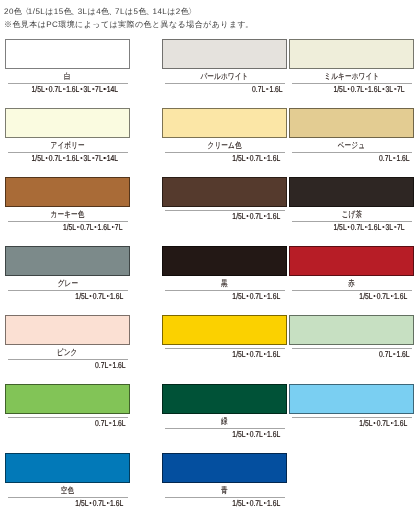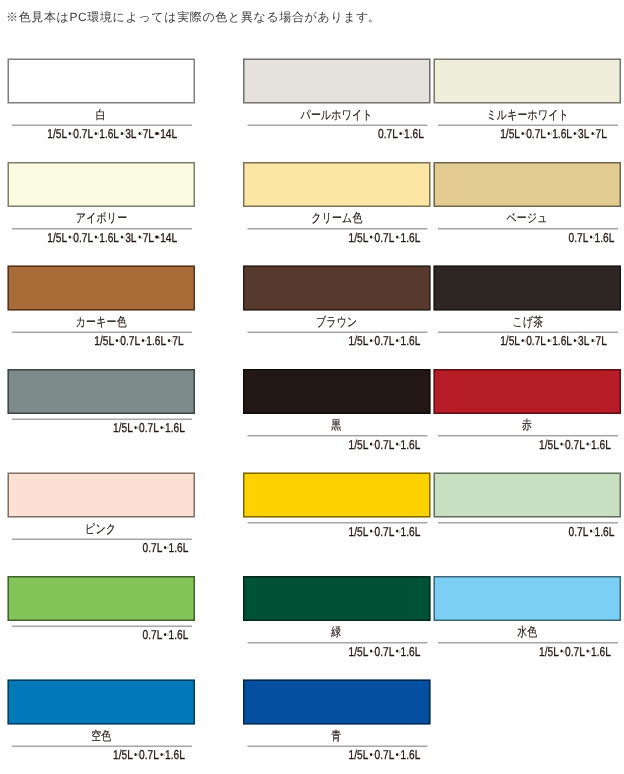--- a/index.html
+++ b/index.html
@@ -43,20 +43,21 @@
   .sizes > span { display: inline-block; font-size: 8.6px; transform: scaleX(0.79); color: #231815; -webkit-text-stroke: 0.2px #231815; }
   .sizes i { font-style: normal; }
   .sizes b { font-weight: normal; display: inline-block; width: 5.2px; height: 6px; position: relative; vertical-align: baseline; overflow: visible; color: transparent; vertical-align: baseline; }
   .sizes b::after { content: ""; position: absolute; left: 1.2px; top: 4.1px; width: 2.3px; height: 2.3px; border-radius: 50%; background: #231815; }
 </style>
 </head>
 <body>
 
 <div class="page">
   <div class="notes">
+    <div class="note-line l1"><span>20色<span class="np"><em>〈</em></span>1/5Lは15色<span class="np"><em>、</em></span>3Lは4色<span class="np"><em>、</em></span>7Lは5色<span class="np"><em>、</em></span>14Lは2色<span class="np"><em>〉</em></span></span></div>
     <div class="note-line l2"><span>※色見本はPC環境によっては実際の色と異なる場合があります<span class="np"><em>。</em></span></span></div>
   </div>
   <div class="grid" id="grid">
       <div class="row">
         <div class="cell c0">
           <div class="swatch" style="background:#FFFFFF"></div>
           <div class="cname"><span>白</span></div>
           <div class="rule"></div>
           <div class="sizes"><span><i>1/5L</i><b>・</b><i>0.7L</i><b>・</b><i>1.6L</i><b>・</b><i>3L</i><b>・</b><i>7L</i><b>・</b><i>14L</i></span></div>
         </div>
@@ -95,34 +96,34 @@
       </div>
       <div class="row">
         <div class="cell c0">
           <div class="swatch" style="background:#A96B37"></div>
           <div class="cname"><span>カーキー色</span></div>
           <div class="rule"></div>
           <div class="sizes"><span><i>1/5L</i><b>・</b><i>0.7L</i><b>・</b><i>1.6L</i><b>・</b><i>7L</i></span></div>
         </div>
         <div class="cell c1">
           <div class="swatch" style="background:#553A2D"></div>
-          <div class="cname"><span>ブラウン</span></div>
           <div class="rule"></div>
           <div class="sizes"><span><i>1/5L</i><b>・</b><i>0.7L</i><b>・</b><i>1.6L</i></span></div>
         </div>
         <div class="cell c2">
           <div class="swatch" style="background:#2E2623"></div>
           <div class="cname"><span>こげ茶</span></div>
           <div class="rule"></div>
           <div class="sizes"><span><i>1/5L</i><b>・</b><i>0.7L</i><b>・</b><i>1.6L</i><b>・</b><i>3L</i><b>・</b><i>7L</i></span></div>
         </div>
       </div>
       <div class="row">
         <div class="cell c0">
           <div class="swatch" style="background:#7C8A8A"></div>
+          <div class="cname"><span>グレー</span></div>
           <div class="rule"></div>
           <div class="sizes"><span><i>1/5L</i><b>・</b><i>0.7L</i><b>・</b><i>1.6L</i></span></div>
         </div>
         <div class="cell c1">
           <div class="swatch" style="background:#231815"></div>
           <div class="cname"><span>黒</span></div>
           <div class="rule"></div>
           <div class="sizes"><span><i>1/5L</i><b>・</b><i>0.7L</i><b>・</b><i>1.6L</i></span></div>
         </div>
         <div class="cell c2">
@@ -157,21 +158,20 @@
           <div class="sizes"><span><i>0.7L</i><b>・</b><i>1.6L</i></span></div>
         </div>
         <div class="cell c1">
           <div class="swatch" style="background:#005237"></div>
           <div class="cname"><span>緑</span></div>
           <div class="rule"></div>
           <div class="sizes"><span><i>1/5L</i><b>・</b><i>0.7L</i><b>・</b><i>1.6L</i></span></div>
         </div>
         <div class="cell c2">
           <div class="swatch" style="background:#7ACFF2"></div>
-          <div class="cname"><span>水色</span></div>
           <div class="rule"></div>
           <div class="sizes"><span><i>1/5L</i><b>・</b><i>0.7L</i><b>・</b><i>1.6L</i></span></div>
         </div>
       </div>
       <div class="row">
         <div class="cell c0">
           <div class="swatch" style="background:#0279B8"></div>
           <div class="cname"><span>空色</span></div>
           <div class="rule"></div>
           <div class="sizes"><span><i>1/5L</i><b>・</b><i>0.7L</i><b>・</b><i>1.6L</i></span></div>

